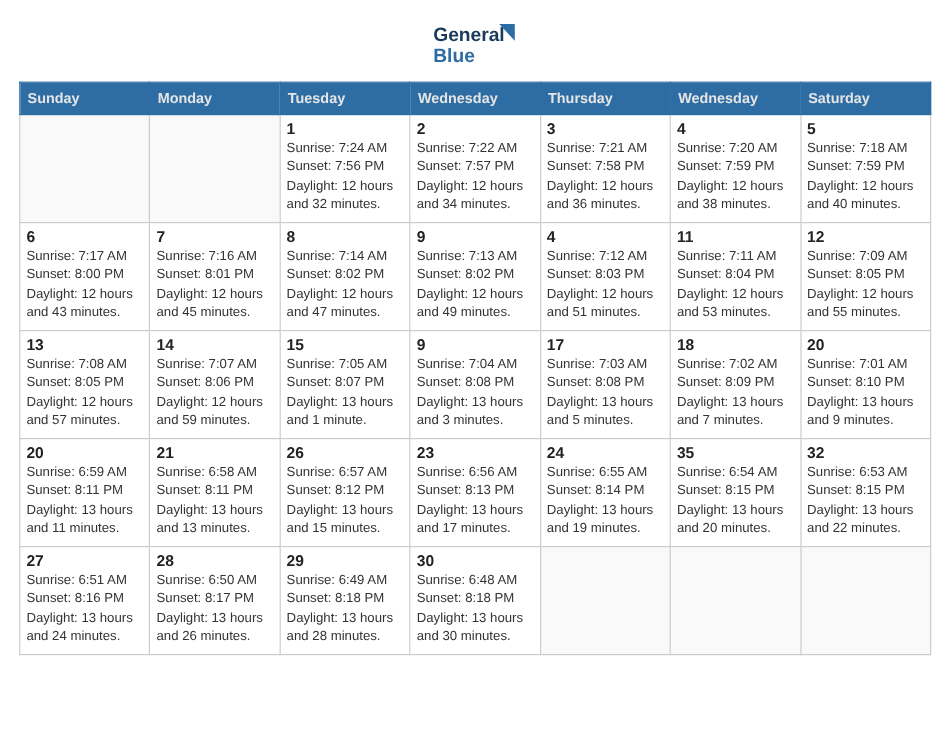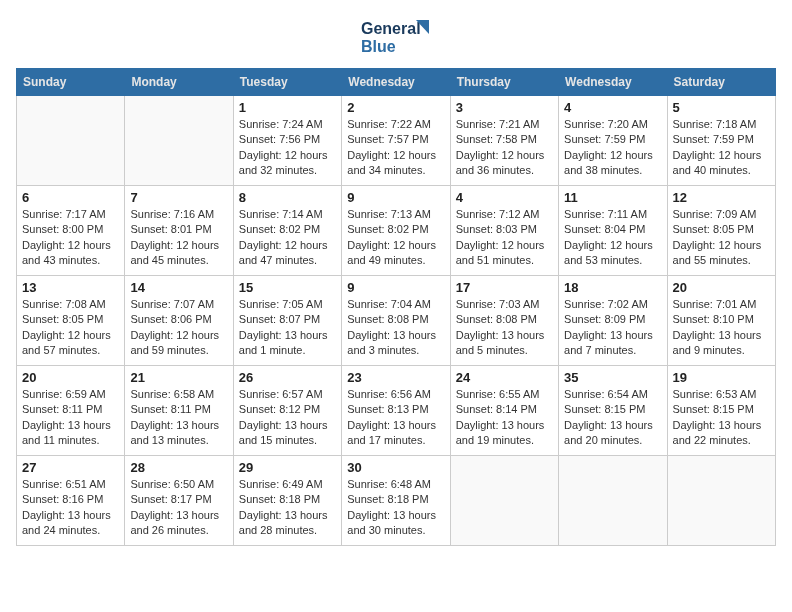--- a/index.html
+++ b/index.html
@@ -208,21 +208,21 @@
         </td>
         <td>
           <span class="day-num">24</span>
           <div class="day-detail">Sunrise: 6:55 AM<br>Sunset: 8:14 PM<br>Daylight: 13 hours and 19 minutes.</div>
         </td>
         <td>
           <span class="day-num">35</span>
           <div class="day-detail">Sunrise: 6:54 AM<br>Sunset: 8:15 PM<br>Daylight: 13 hours and 20 minutes.</div>
         </td>
         <td>
-          <span class="day-num">19</span>
+          <span class="day-num">32</span>
           <div class="day-detail">Sunrise: 6:53 AM<br>Sunset: 8:15 PM<br>Daylight: 13 hours and 22 minutes.</div>
         </td>
       </tr>
       <tr>
         <td>
           <span class="day-num">27</span>
           <div class="day-detail">Sunrise: 6:51 AM<br>Sunset: 8:16 PM<br>Daylight: 13 hours and 24 minutes.</div>
         </td>
         <td>
           <span class="day-num">28</span>

